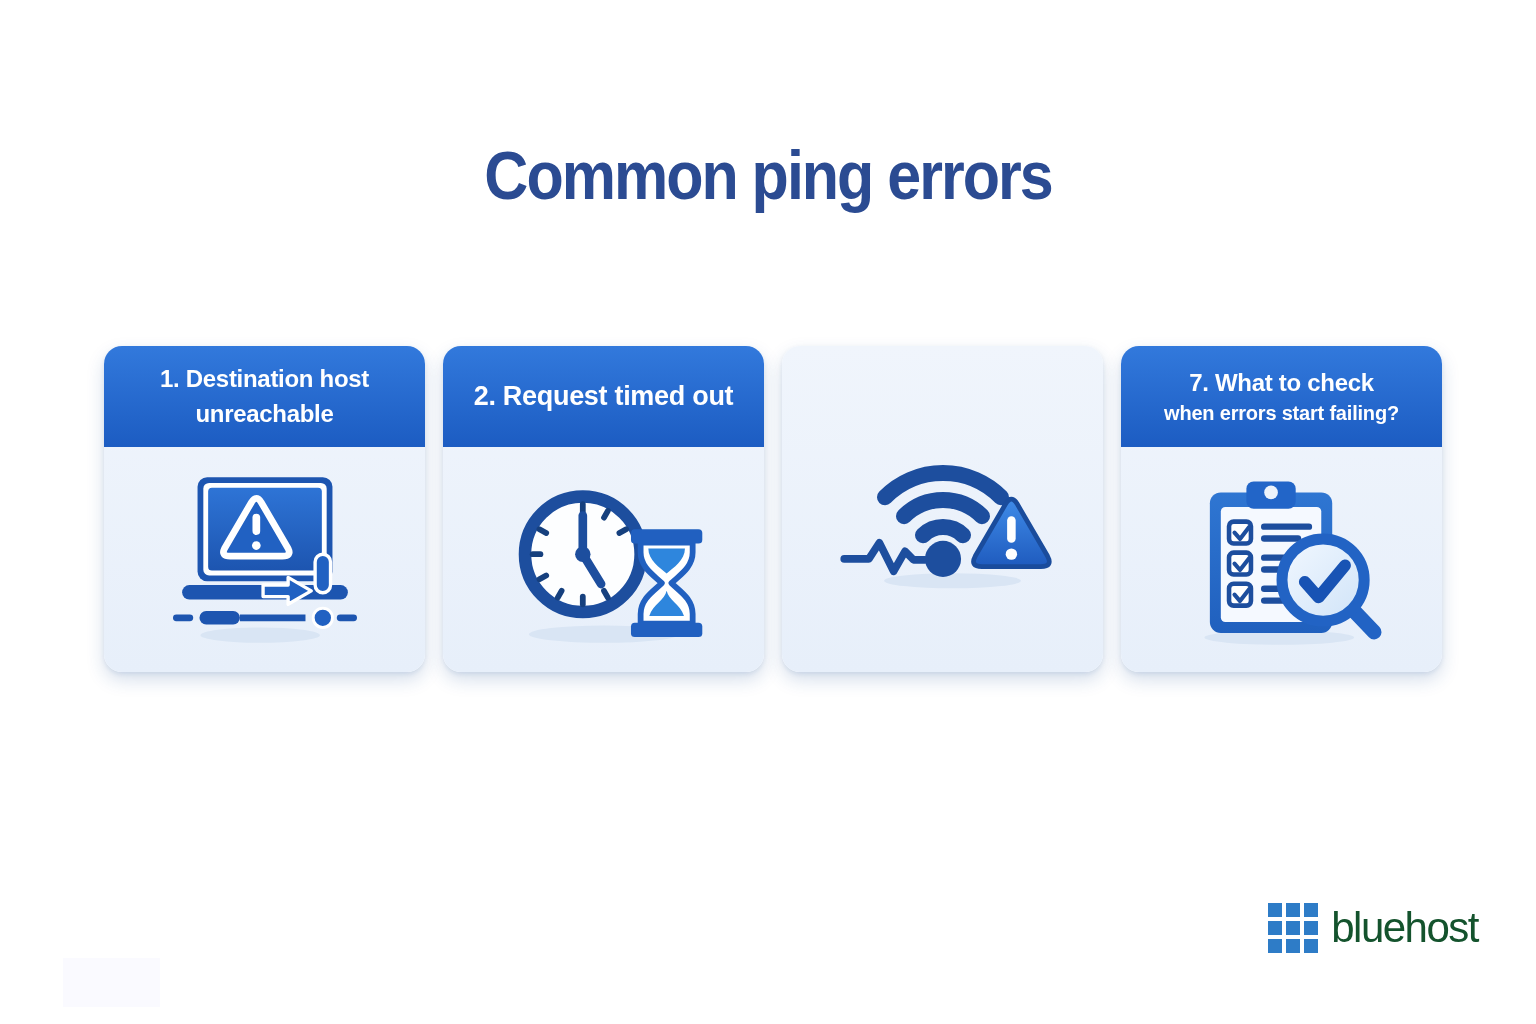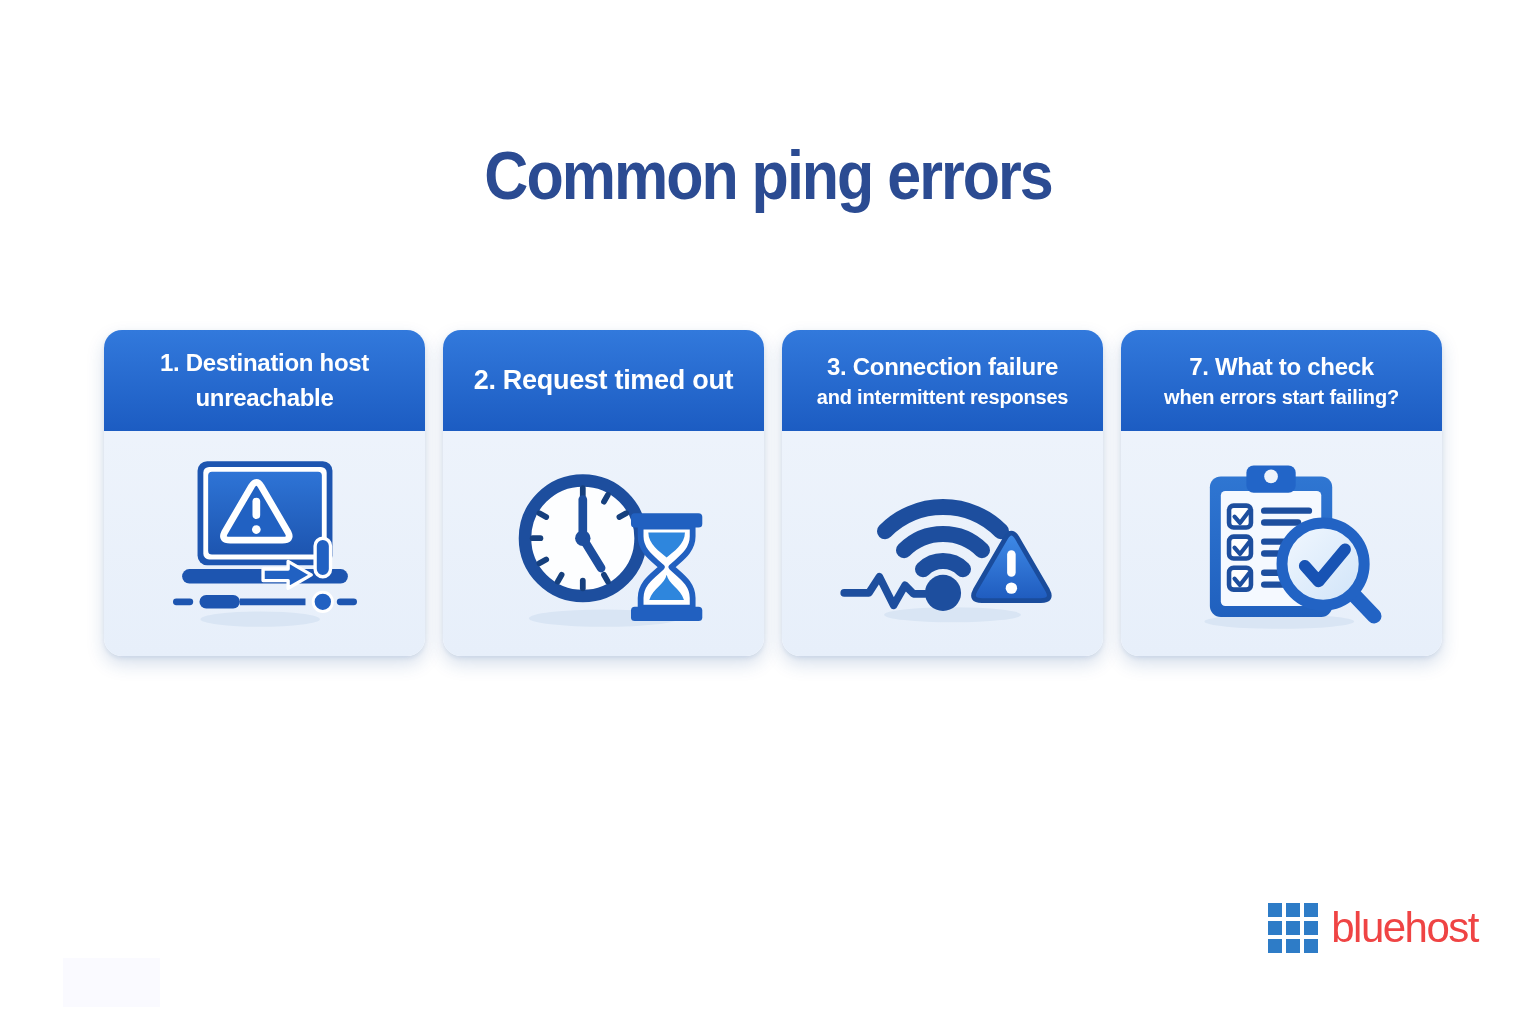--- a/index.html
+++ b/index.html
@@ -6,21 +6,21 @@
   html,body { width:1536px; height:1024px; background:#ffffff; overflow:hidden;
               font-family:"Liberation Sans", sans-serif; }
   .page { position:relative; width:1536px; height:1024px; background:#ffffff; }
 
   .title {
     position:absolute; top:136px; left:0; width:100%;
     text-align:center; font-size:61px; font-weight:700; letter-spacing:-2px;
     color:#2B4B92; transform:scaleY(1.12); transform-origin:top center;
   }
 
-  .cards { position:absolute; left:104px; top:330px; display:flex; gap:18px; }
+  .cards { position:absolute; left:104px; top:346px; display:flex; gap:18px; }
 
   .card {
     width:321px; height:326px; border-radius:18px; overflow:hidden;
     background:linear-gradient(180deg,#F0F5FC 0%, #E7EFFA 100%);
     box-shadow:0 8px 18px rgba(28,76,150,0.18), 0 2px 4px rgba(28,76,150,0.10);
     display:flex; flex-direction:column;
   }
   .card-header {
     height:101px; flex:0 0 101px;
     background:linear-gradient(180deg,#3279DC 0%, #1C5CC2 100%);
@@ -30,21 +30,21 @@
   .line-main { font-size:24px; font-weight:700; line-height:1.42; letter-spacing:-0.3px; }
   .line-sub  { font-size:20px; font-weight:700; line-height:1.35; letter-spacing:-0.2px; }
   .card-body {
     flex:1; display:flex; justify-content:center; align-items:center;
   }
 
   .brand {
     position:absolute; right:58px; top:903px;
     display:flex; align-items:center; gap:13px;
   }
-  .brand-text { font-size:42px; font-weight:400; color:#ef4444; letter-spacing:-1.5px; }
+  .brand-text { font-size:42px; font-weight:400; color:#14532d; letter-spacing:-1.5px; }
 
   .watermark {
     position:absolute; left:63px; top:958px; width:97px; height:49px;
     background:#FAFAFF;
   }
 </style>
 </head>
 <body>
 
 <div class="page">
@@ -110,24 +110,20 @@
           <path d="M148 72 h54 v10 c0 16 -14 24 -22 32 c8 8 22 16 22 32 v10 h-54 v-10 c0 -16 14 -24 22 -32 c-8 -8 -22 -16 -22 -32 z" fill="#FFFFFF" stroke="#2160C0" stroke-width="6" stroke-linejoin="round"></path>
           <path d="M156 78 h38 c0 12 -12 20 -19 26 c-7 -6 -19 -14 -19 -26 z" fill="#2E86DD"></path>
           <path d="M175 122 c2 10 14 14 18 26 h-36 c4 -12 16 -16 18 -26 z" fill="#2E86DD"></path>
           <rect x="138" y="58" width="74" height="15" rx="4" fill="#2160C0"></rect>
           <rect x="138" y="155" width="74" height="15" rx="4" fill="#2160C0"></rect>
         </svg>
       </div>
     </section>
 
     <section class="card">
-      <header class="card-header">
-        <div class="line-main">3. Connection failure</div>
-        <div class="line-sub">and intermittent responses</div>
-      </header>
       <div class="card-body">
         <svg width="228" height="171" viewBox="0 0 240 180">
           <defs>
             <linearGradient id="tri" x1="0" y1="0" x2="0" y2="1">
               <stop offset="0" stop-color="#3F8BE8"></stop>
                 <stop offset="1" stop-color="#1F5BBE"></stop>
             </linearGradient>
           </defs>
           <ellipse cx="130" cy="165" rx="72" ry="8" fill="#D9E5F4"></ellipse>
           <g stroke="#1D4E9E" stroke-width="17" stroke-linecap="round" fill="none">

